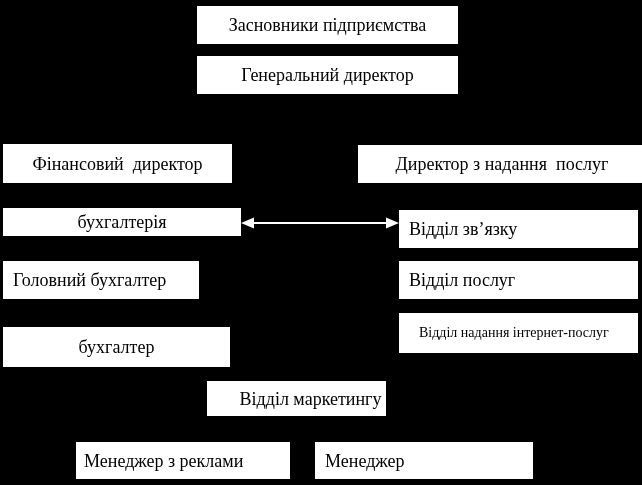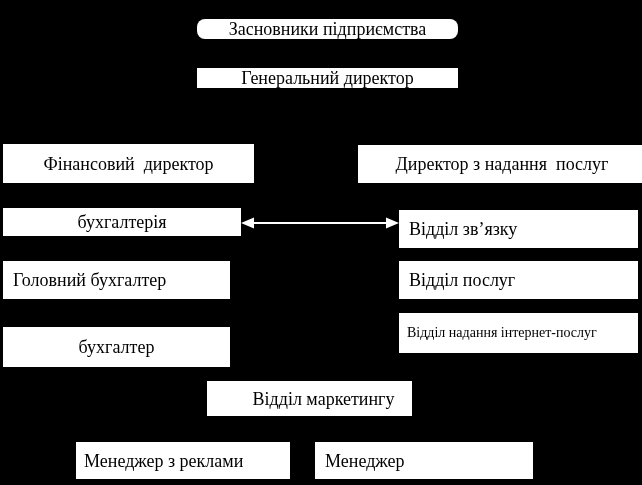--- a/index.html
+++ b/index.html
@@ -23,34 +23,34 @@
     color: #000000;
     font-size: 18px;
     line-height: 1;
     display: flex;
     align-items: center;
     white-space: pre;
     box-sizing: border-box;
   }
   .align-center { justify-content: center; }
   .align-left   { justify-content: flex-start; padding-left: 10px; }
-  .small        { font-size: 14px; padding-left: 8px; }
+  .small        { font-size: 14px; padding-left: 20px; }
 
   
-  #n-founders   { left:197px; top:19px;   width:261px; height:20px;border-radius:8px; }
-  #n-general    { left:197px; top:68px;  width:261px; height:20px; }
-  #n-findir     { left:3px;   top:144px; width:251px; height:39px; }
+  #n-founders   { left:197px; top:6px;   width:261px; height:38px; }
+  #n-general    { left:197px; top:56px;  width:261px; height:38px; }
+  #n-findir     { left:3px;   top:144px; width:229px; height:39px; }
   #n-servdir    { left:358px; top:145px; width:288px; height:38px; }
   #n-accounting { left:3px;   top:208px; width:238px; height:28px; }
   #n-comms      { left:399px; top:210px; width:239px; height:38px; }
-  #n-chief      { left:3px;   top:261px; width:227px; height:38px; }
+  #n-chief      { left:3px;   top:261px; width:196px; height:38px; }
   #n-sales      { left:399px; top:261px; width:239px; height:38px; }
   #n-accountant { left:3px;   top:327px; width:227px; height:40px; }
   #n-internet   { left:399px; top:313px; width:239px; height:40px; }
-  #n-marketing  { left:207px; top:381px; width:205px; height:35px;padding-left:28px; }
+  #n-marketing  { left:207px; top:381px; width:179px; height:35px;padding-left:28px; }
   #n-admgr      { left:76px;  top:442px; width:214px; height:37px; padding-left:8px; }
   #n-mgr        { left:315px; top:442px; width:218px; height:37px; }
 
   .connector {
     position: absolute;
     left: 241px;
     top: 216px;
     width: 158px;
     height: 14px;
   }

